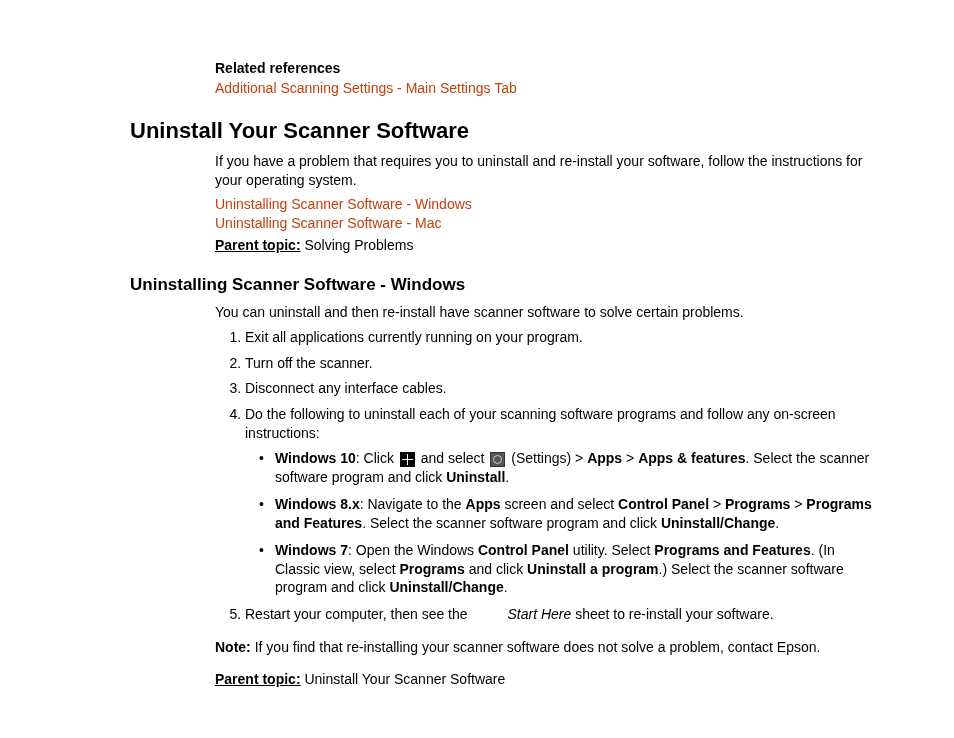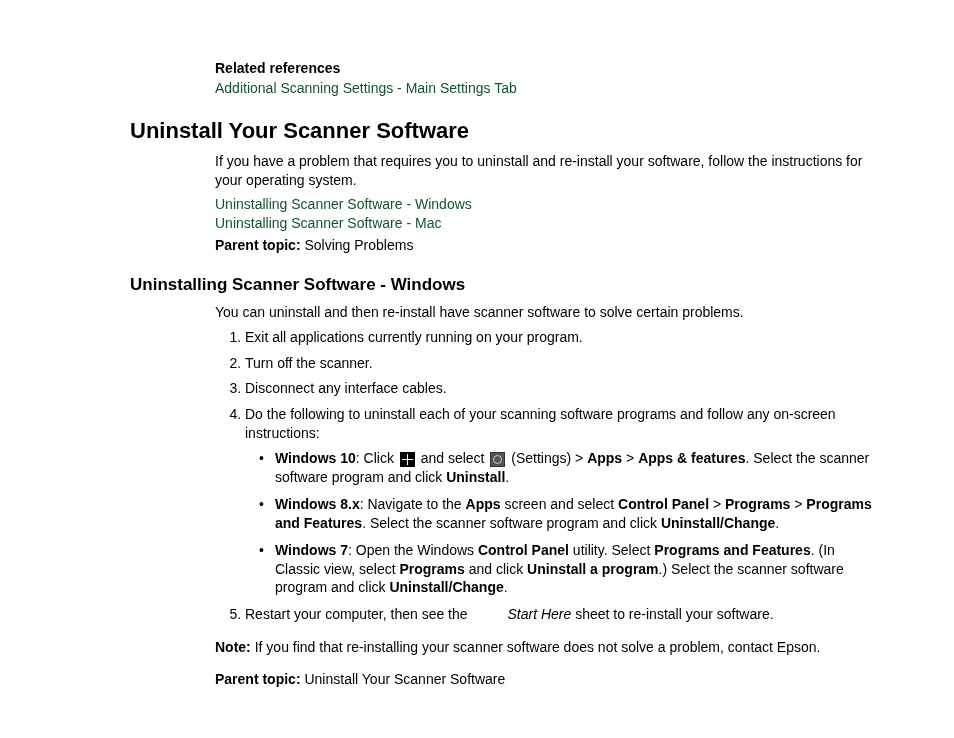--- a/index.html
+++ b/index.html
@@ -17,41 +17,42 @@
       margin-right: 30px;
     }
     .indented {
       margin-left: 85px;
     }
     .related-refs-label {
       font-weight: bold;
       margin-bottom: 4px;
     }
     .link {
-      color: #14532d;
+      color: #c2410c;
       cursor: pointer;
       margin-bottom: 3px;
     }
     h1 {
       font-size: 22px;
       font-weight: bold;
       margin: 22px 0 8px 0;
     }
     h2 {
       font-size: 17px;
       font-weight: bold;
       margin: 22px 0 8px 0;
     }
     p {
       margin: 0 0 6px 0;
       line-height: 1.35;
     }
     .parent-topic-label {
       font-weight: bold;
       display: inline;
+      text-decoration: underline;
     }
     .parent-topic-row {
       margin-top: 6px;
       margin-bottom: 6px;
     }
     .link-inline {
       color: #000000;
       cursor: pointer;
     }
     ol {

